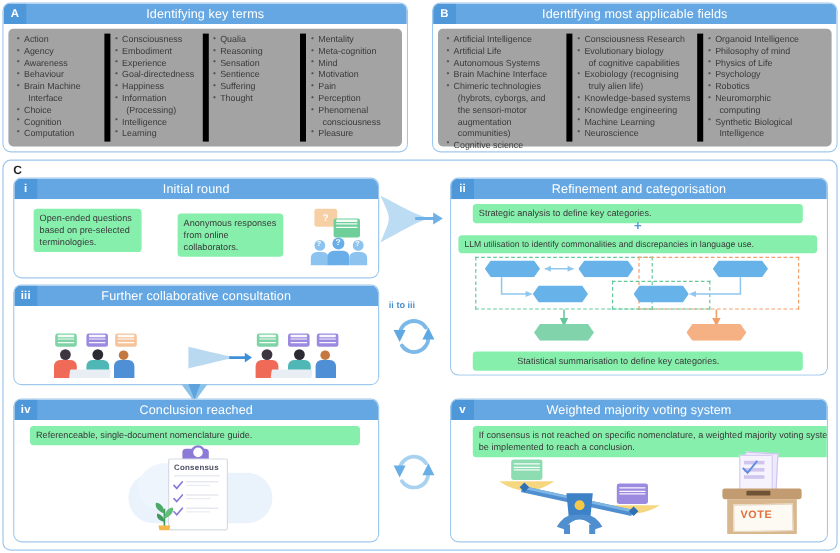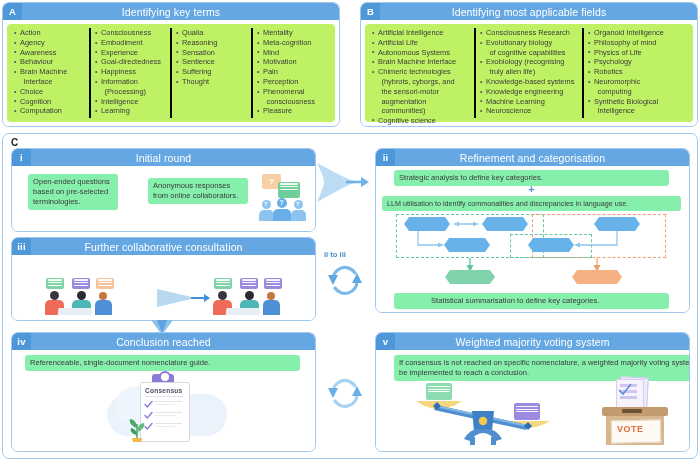--- a/index.html
+++ b/index.html
@@ -47,33 +47,33 @@
   .panel-body{
     position:relative;
     background:#ffffff;
     padding:4px;
     box-sizing:border-box;
     height:calc(100% - 17px);
   }
 
   
   .termbox{
-    background:#bef264;
+    background:#a3a3a3;
     border-radius:4px;
     height:100%;
     box-sizing:border-box;
     padding:4px 3px;
     display:flex;
   }
   .termcol{
     flex:1;
     padding:0 4px;
     box-sizing:border-box;
   }
-  .termcol + .termcol{border-left:2px solid #000000;}
+  .termcol + .termcol{border-left:5px solid #000000;}
   .termcol ul{margin:0;padding:0;list-style:none;}
   .termcol li{
     font-size:7.4px;
     line-height:9.3px;
     color:#3a3a3a;
     padding-left:6px;
     position:relative;
     margin-bottom:.5px;
   }
   .termcol li::before{
@@ -263,21 +263,21 @@
   <div id="panel-c">
     <div id="c-label">C</div>
 
     <div class="panel" id="step-i" style="left:8px;top:14px;width:305px;height:84px;">
       <div class="panel-head">
         <div class="panel-badge">i</div>
         <div class="panel-title">Initial round</div>
       </div>
       <div class="panel-body">
         <div class="strip" style="position:absolute;left:16px;top:8px;width:90px;">Open-ended questions based on pre-selected terminologies.</div>
-        <div class="strip" style="position:absolute;left:136px;top:12px;width:100px;">Anonymous responses from online collaborators.</div>
+        <div class="strip" style="position:absolute;left:136px;top:12px;width:88px;">Anonymous responses from online collaborators.</div>
 
         <div class="illus" style="left:246px;top:6px;width:56px;height:52px;">
           <div class="bubble" style="left:4px;top:2px;width:19px;height:15px;background:#f7cfa4;">
             <div style="color:#fff;font-size:8px;font-weight:bold;text-align:center;line-height:15px;">?</div>
           </div>
           <div class="bubble" style="left:20px;top:10px;width:22px;height:16px;background:#6fcf9a;">
             <i></i>
               <i></i>
               <i></i>
           </div>

